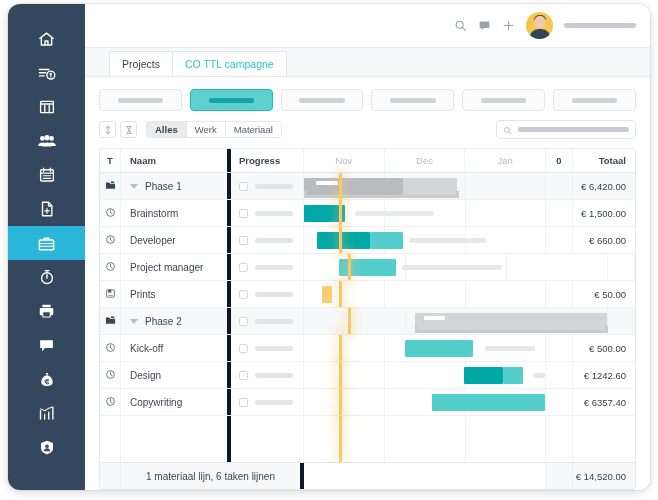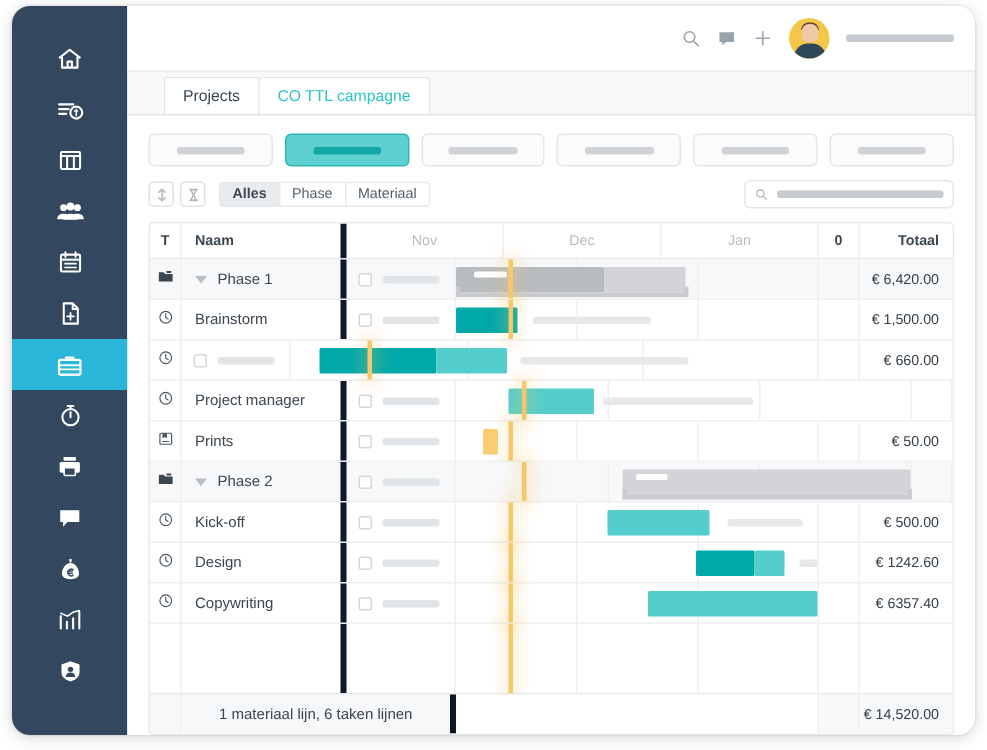--- a/index.html
+++ b/index.html
@@ -461,21 +461,21 @@
           <div class="minibox">
             <svg width="8" height="10" viewBox="0 0 10 12" fill="none" stroke="currentColor" stroke-width="1.3" stroke-linecap="round">
               <path d="M2 1.5h6M2 10.5h6M2.8 1.8 5 6l2.2-4.2M2.8 10.2 5 6l2.2 4.2"></path>
             </svg>
           </div>
           <div class="segmented">
             <div class="seg on">
                 <span>Alles</span>
               </div>
             <div class="seg">
-                <span>Phase</span>
+                <span>Werk</span>
               </div>
             <div class="seg">
                 <span>Materiaal</span>
               </div>
           </div>
           <div class="spacer"></div>
           <div class="searchbox">
             <span>
               <svg width="9" height="9" viewBox="0 0 24 24" fill="none" stroke="#b5bcc3" stroke-width="2.4" stroke-linecap="round">
                 <circle cx="10.5" cy="10.5" r="6.5"></circle>
@@ -488,20 +488,23 @@
 
         <div class="table">
 
           <div class="trow thead">
             <div class="c-type">
                 <span>T</span>
               </div>
             <div class="c-name">
                 <span>Naam</span>
               </div>
+            <div class="c-prog">
+                <span>Progress</span>
+              </div>
             <div class="c-gantt">
               <div class="mcell">Nov</div>
               <div class="mcell">Dec</div>
               <div class="mcell">Jan</div>
             </div>
             <div class="c-zero">
                 <span>0</span>
               </div>
             <div class="c-total">
                 <span>Totaal</span>
@@ -565,20 +568,23 @@
                 <div class="c-total">
                   <span class="money">€ 1,500.00</span>
                 </div>
               </div>
               <div class="trow">
                 <div class="c-type">
                   <span><svg width="11" height="11" viewBox="0 0 24 24" stroke="#4a5560" stroke-width="1.7" fill="none">
                       <circle cx="12" cy="12" r="8.5"></circle>
                       <path d="M12 7v5.4l3.4 2" stroke-linecap="round"></path>
                     </svg></span>
+                </div>
+                <div class="c-name">
+                  <span class="rowlabel">Developer</span>
                 </div>
                 <div class="c-prog">
                   <div class="chk"></div>
                   <div class="pbar"></div>
                 </div>
                 <div class="c-gantt">
                   <div class="gline" style="left:33.33%"></div>
                   <div class="gline" style="left:66.66%"></div>
                   <div class="bar dark" style="left: 5.5%; width: 22%;"></div>
                   <div class="bar light" style="left: 27.5%; width: 13.5%;"></div>

